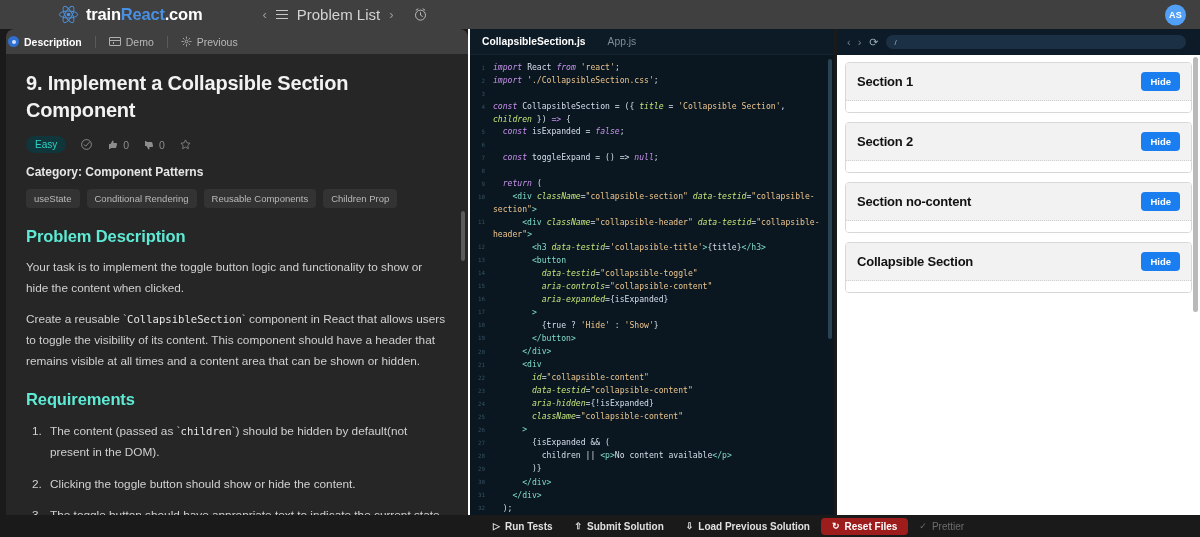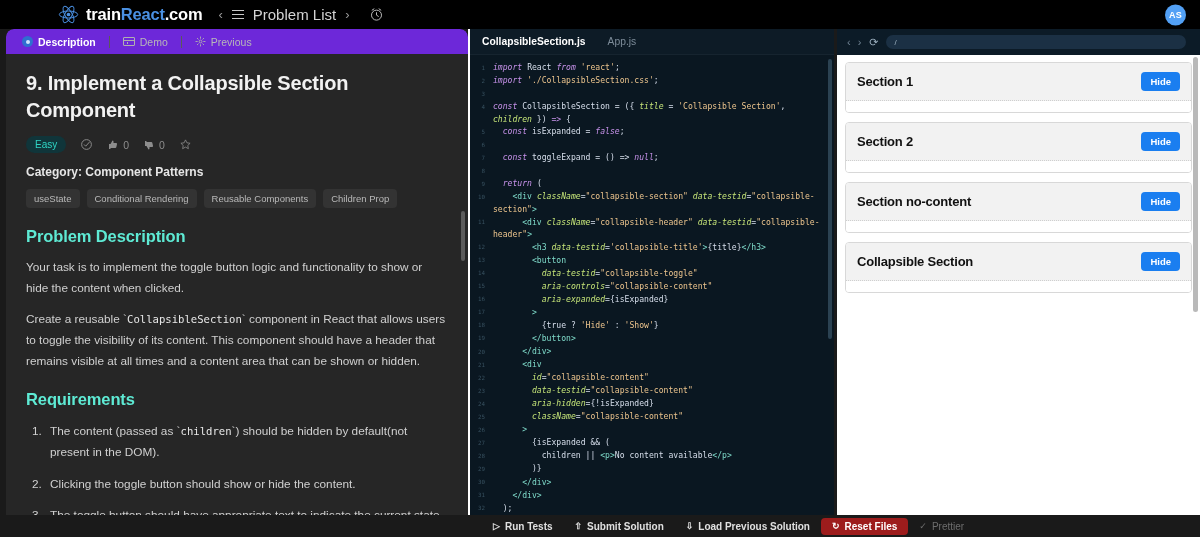--- a/index.html
+++ b/index.html
@@ -7,24 +7,25 @@
     width: 1200px; height: 537px;
     background: #1a1a1a;
     font-family: "Liberation Sans", sans-serif;
     overflow: hidden;
   }
   .app { width: 1200px; height: 537px; display: flex; flex-direction: column; background: #1a1a1a; }
 
   
   .topbar {
     height: 29px; flex: 0 0 29px;
-    background: #000000;
+    background: #404040;
     display: flex; align-items: center;
     padding: 8px 12px;
     position: relative;
+    gap: 44px;
   }
   .brand { display: flex; align-items: center; gap: 7px; margin-left: 46px; }
   .react-logo { width: 21px; height: 21px; display: block; }
   .brand-text { font-size: 16.5px; font-weight: bold; letter-spacing: -0.2px; color: #ffffff; white-space: nowrap; }
   .brand-text .accent { color: #4a90e2; }
   .nav-group { display: flex; align-items: center; gap: 9px; margin-left: 16px; color: #9a9a9a; }
   .nav-arrow { font-size: 13px; color: #9a9a9a; line-height: 1; cursor: pointer; }
   .hamb { display: inline-flex; flex-direction: column; justify-content: center; gap: 2.5px; width: 12px; }
   .hamb i { display: block; height: 1.3px; background: #c8c8c8; width: 100%; }
   .nav-label { font-size: 15px; color: #d4d4d4; white-space: nowrap; }
@@ -50,22 +51,22 @@
   .desc-card {
     flex: 1; min-height: 0;
     background: #262626;
     border-radius: 8px 8px 0 0;
     display: flex; flex-direction: column;
     overflow: hidden;
   }
   .desc-tabs {
     height: 25px; flex: 0 0 25px;
     display: flex; align-items: center;
-    background: #6d28d9;
-    padding-left: 16px;
+    background: #404040;
+    padding-left: 2px;
     font-size: 10.5px;
     border-radius: 8px 8px 0 0;
   }
   .dtab { display: flex; align-items: center; gap: 5px; padding: 0 13px 0 0; color: #b8b8b8; cursor: pointer; white-space: nowrap; }
   .dtab.active { color: #ffffff; font-weight: bold; }
   .dtab-sep { width: 1px; height: 12px; background: #5a5a5a; margin: 0 13px 0 0; }
   .ico-desc { width: 11px; height: 11px; border-radius: 50%; background: #2f6fd0; display: inline-flex; align-items: center; justify-content: center; }
   .ico-desc::after { content: ""; width: 4px; height: 4px; border-radius: 50%; background: #cfe2ff; }
   .ico-demo { width: 12px; height: 9px; border: 1.2px solid #b0b0b0; border-radius: 1px; position: relative; }
   .ico-demo::before { content: ""; position: absolute; left: 0; right: 0; top: 2px; height: 1px; background: #b0b0b0; }

